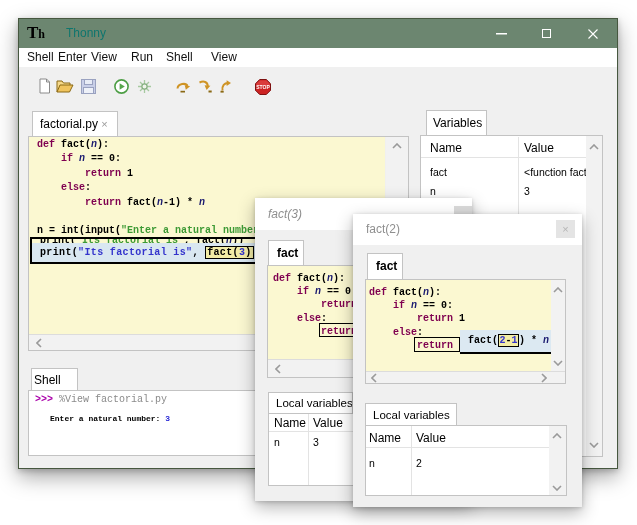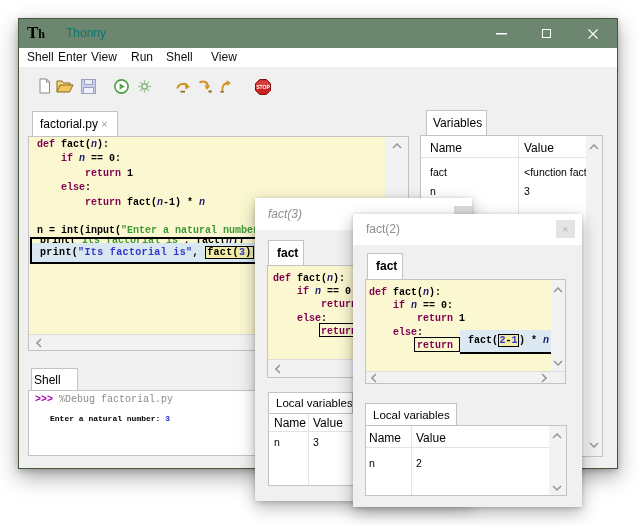--- a/index.html
+++ b/index.html
@@ -127,21 +127,21 @@
 <div class="abs" style="left:586px; top:136px; width:16px; height:320px; background:#f2f2f2;"></div>
 <svg class="abs" style="left:589px; top:144px;" width="10" height="6">
     <path d="M1,5 L5,1 L9,5" fill="none" stroke="#9a9a9a" stroke-width="1.6"></path>
   </svg>
 <svg class="abs" style="left:589px; top:442px;" width="10" height="6">
     <path d="M1,1 L5,5 L9,1" fill="none" stroke="#9a9a9a" stroke-width="1.6"></path>
   </svg>
 
 <div class="tab" style="left:31px; top:368px; width:47px; height:23px; font-size:12px; line-height:22px; padding-left:2px;">Shell</div>
 <div class="frame" style="left:28px; top:390px; width:381px; height:66px;"></div>
-<pre class="abs" style="left:35px; top:393px; font-size:10px; line-height:14px;"><span style="color:#aa00aa; font-weight:bold;">&gt;&gt;&gt;</span> <span style="color:#8a8a8a;">%Debug factorial.py</span></pre>
+<pre class="abs" style="left:35px; top:393px; font-size:10px; line-height:14px;"><span style="color:#aa00aa; font-weight:bold;">&gt;&gt;&gt;</span> <span style="color:#8a8a8a;">%View factorial.py</span></pre>
 <pre class="abs" style="left:50px; top:413px; font-size:8px; line-height:11px; font-weight:bold; color:#000;">Enter a natural number: <span style="color:#2525d5;">3</span></pre>
 
 <div class="abs" style="left:255px; top:198px; width:217px; height:303px; background:#f0f0f0;
      box-shadow:0 6px 16px rgba(0,0,0,0.3), 0 1px 4px rgba(0,0,0,0.18);"></div>
 <div class="abs" style="left:255px; top:198px; width:217px; height:32px; background:#ffffff;"></div>
 <div class="abs" style="left:268px; top:198px; height:44px; line-height:32px; font-size:12px; color:#8f8f8f;font-style:italic;">fact(3)</div>
 <div class="abs" style="left:454px; top:206px; width:18px; height:16px; background:#d9d9d9;"></div>
 
 <div class="tab" style="left:268px; top:240px; width:36px; height:26px; font-size:12px; line-height:25px; padding-left:8px; font-weight:bold;">fact</div>
 

